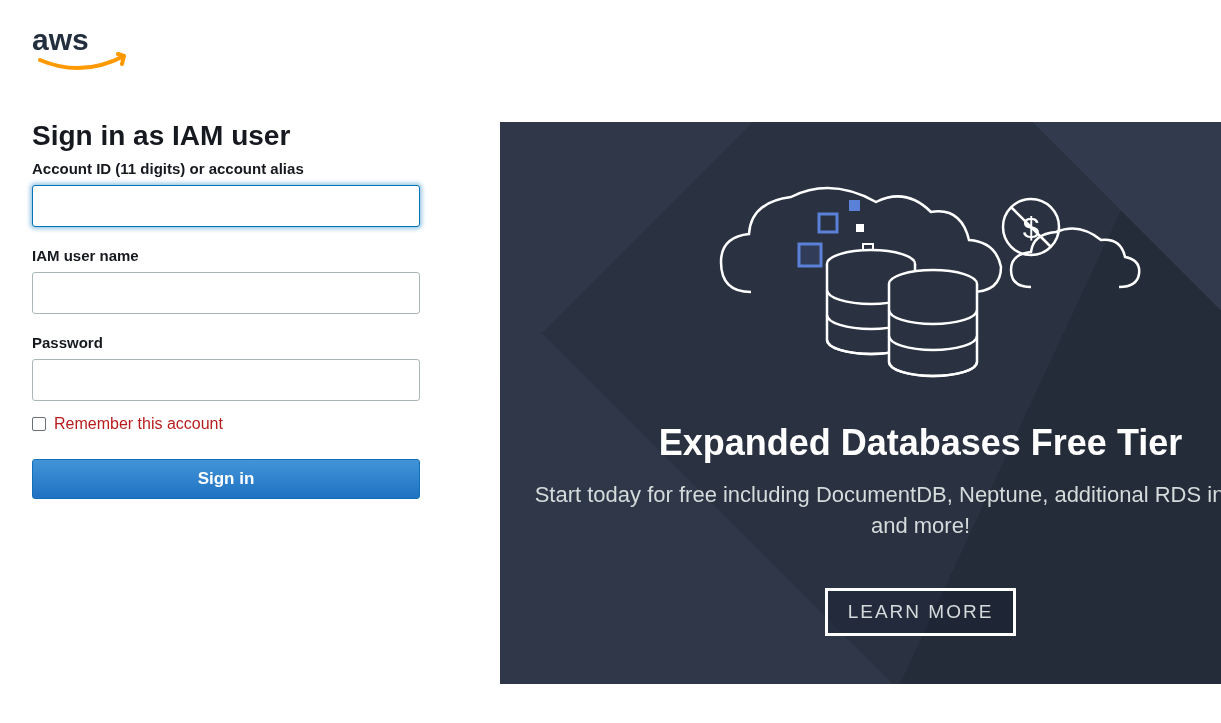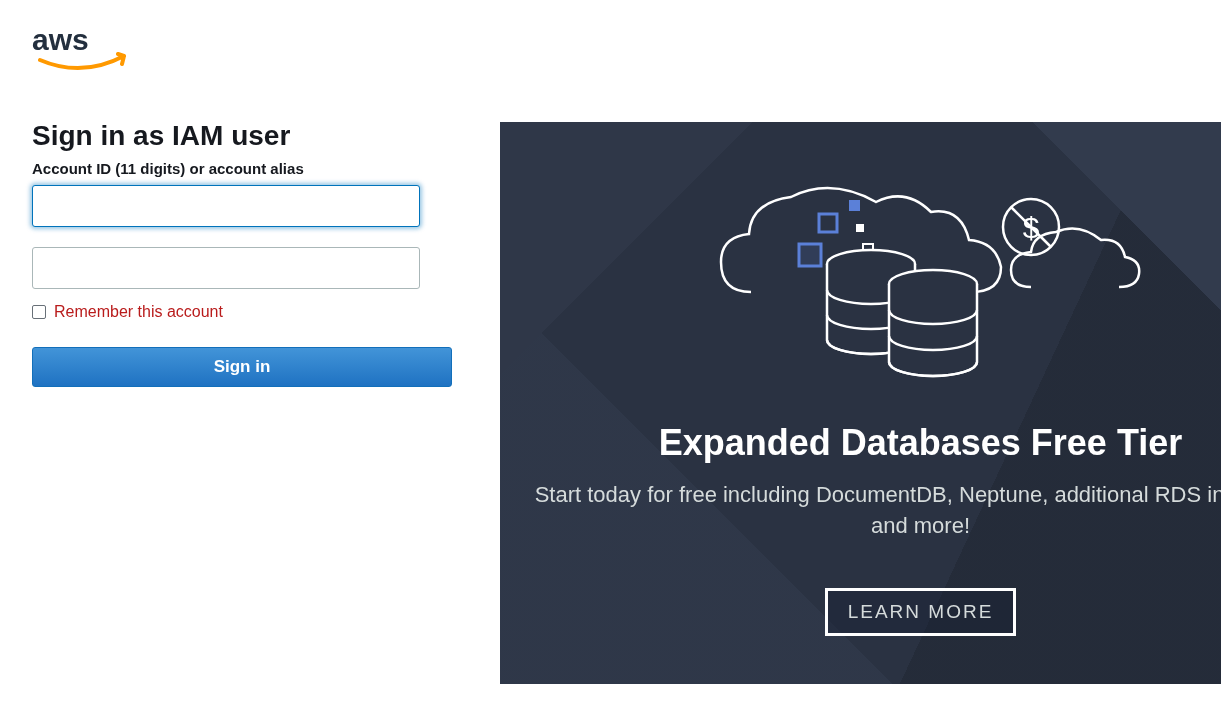--- a/index.html
+++ b/index.html
@@ -71,21 +71,21 @@
       border-radius: 2px;
       background: #fff;
       cursor: pointer;
     }
     .checkbox-label {
       font-size: 16px;
       color: #b91c1c;
       cursor: pointer;
     }
     .signin-button {
-      width: 420px;
+      width: 388px;
       height: 40px;
       background: linear-gradient(#4294d8, #1f72c2);
       border: 1px solid #126fba;
       border-radius: 3px;
       color: #ffffff;
       font-size: 17px;
       font-weight: 700;
       cursor: pointer;
     }
     .link-stack {
@@ -171,23 +171,28 @@
     </div>
 
     <h1 class="page-title">Sign in as IAM user</h1>
 
     <div class="form-group">
       <label class="form-label">Account ID (11 digits) or account alias</label>
       <input type="text" class="form-input focused" value="" style="">
     </div>
 
     <div class="form-group">
+      <label class="form-label">IAM user name</label>
       <input type="text" class="form-input" value="" style="">
     </div>
 
+    <div class="form-group">
+      <label class="form-label">Password</label>
+      <input type="password" class="form-input" value="" style="">
+    </div>
 
     <div class="checkbox-row">
       <div class="checkbox"></div>
       <label class="checkbox-label">Remember this account</label>
     </div>
 
     <button class="signin-button">Sign in</button>
 
   </div>
 

